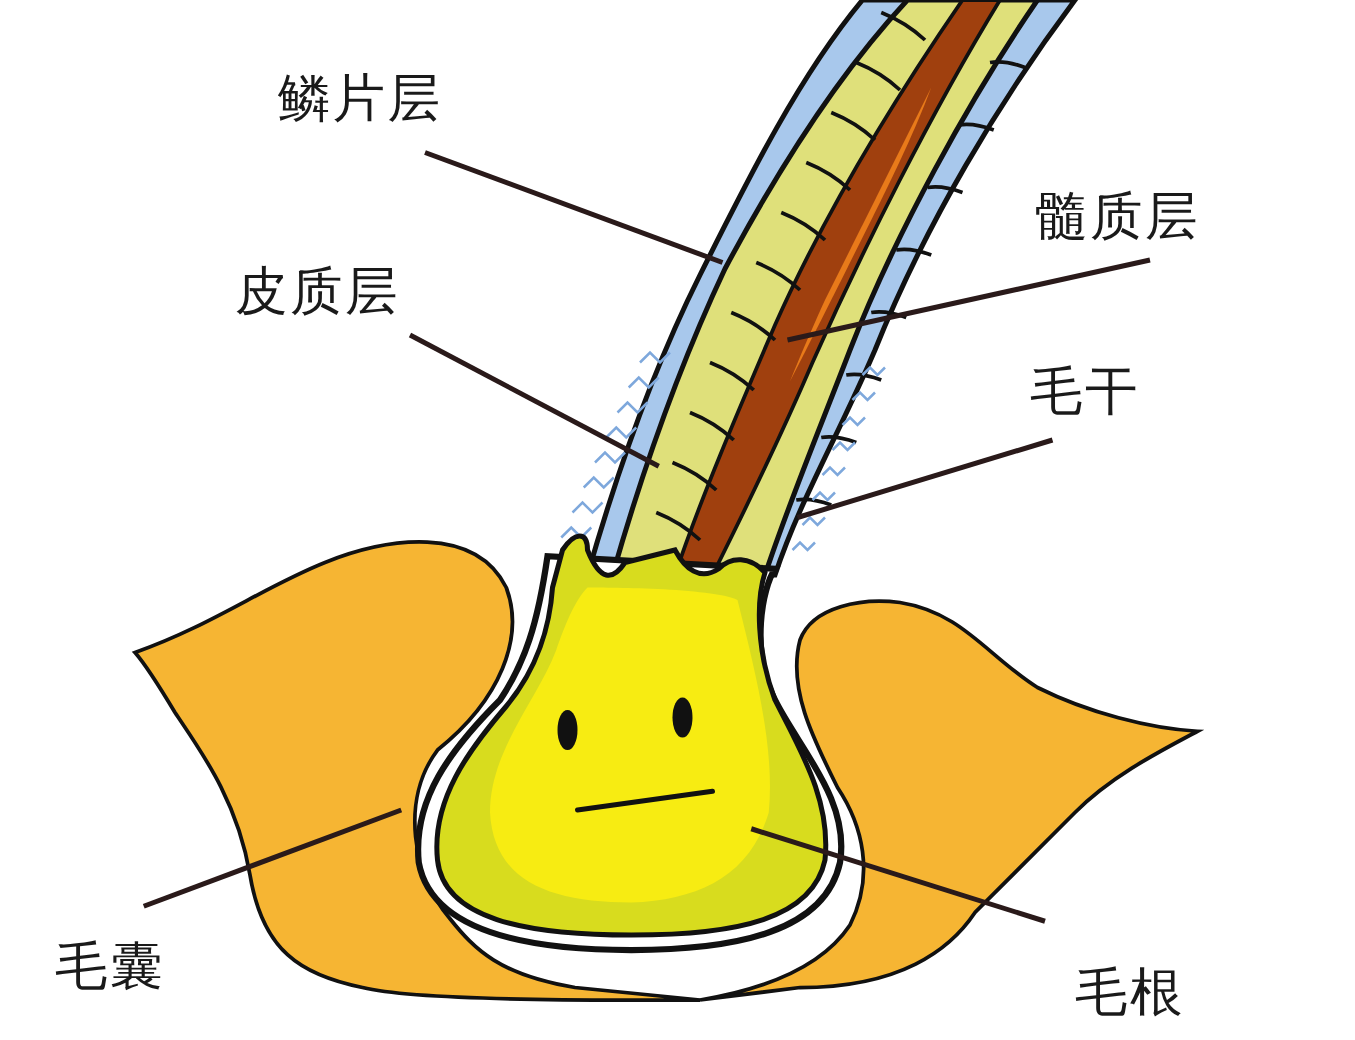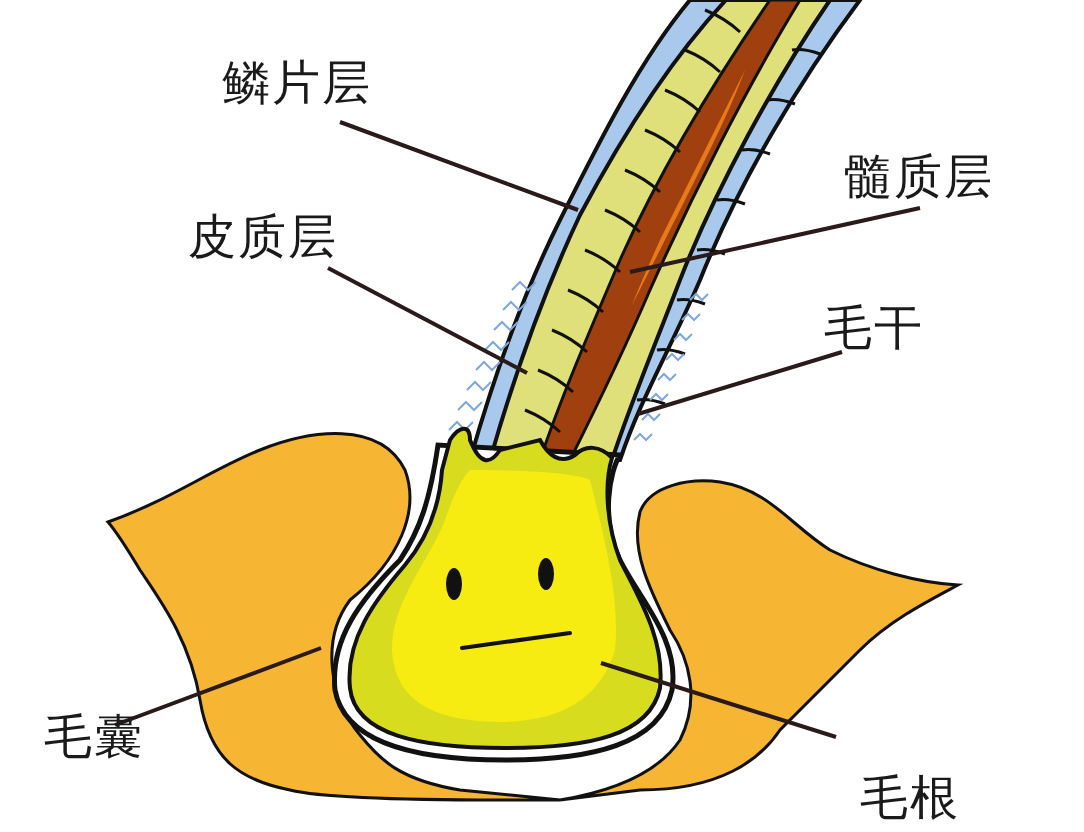--- a/index.html
+++ b/index.html
@@ -1,19 +1,19 @@
 <!DOCTYPE html>
 <html><head>
 <meta charset="utf-8">
 <style>
   html, body { margin:0; padding:0; background:#ffffff; }
   body { width:1084px; height:832px; overflow:hidden; position:relative;
          font-family: "DejaVu Serif", "Liberation Serif", serif; }
   #stage { position:absolute; left:0; top:0; width:1084px; height:832px; }
-  .label { position:absolute; font-size:48px; color:#1a1a1a; letter-spacing:2px;
+  .label { position:absolute; font-size:42px; color:#1a1a1a; letter-spacing:2px;
            font-family: "DejaVu Serif", "Liberation Serif", serif; white-space:nowrap; line-height:1; }
 </style>
 </head>
 <body>
 
 <svg id="stage" viewBox="0 0 1084 832" xmlns="http://www.w3.org/2000/svg">
 
   <path id="skinLeft" d="M108 522 C170 500 210 470 260 450 C310 430 380 420 405 470 C420 510 400 560 350 600 C320 640 330 700 360 735 C380 760 400 780 460 790 L560 800 L500 800 C450 800 330 800 290 790 C240 780 210 760 200 700 C190 640 160 600 140 570 C125 545 115 530 108 522 Z" fill="#f6b533" stroke="#111111" stroke-width="3"></path>
   <path id="skinRight" d="M640 512 C650 485 690 478 720 482 C770 490 790 525 830 550 C870 570 920 583 958 585 C930 600 890 620 860 650 C820 690 800 710 780 730 C760 760 720 790 640 790 L560 800 C620 790 660 770 680 740 C700 700 690 660 670 630 C650 590 630 550 640 512 Z" fill="#f6b533" stroke="#111111" stroke-width="3"></path>
 
@@ -72,17 +72,17 @@
 
   <line x1="340" y1="122" x2="578" y2="210" stroke="#2a1a1a" stroke-width="4"></line>
   <line x1="920" y1="208" x2="630" y2="272" stroke="#2a1a1a" stroke-width="4"></line>
   <line x1="328" y1="268" x2="527" y2="373" stroke="#2a1a1a" stroke-width="4"></line>
   <line x1="842" y1="352" x2="638" y2="414" stroke="#2a1a1a" stroke-width="4"></line>
   <line x1="115" y1="725" x2="321" y2="648" stroke="#2a1a1a" stroke-width="4"></line>
   <line x1="601" y1="663" x2="836" y2="737" stroke="#2a1a1a" stroke-width="4"></line>
 </svg>
 
 <div class="label" style="left:222px; top:58px;">鳞片层</div>
-<div class="label" style="left:828px; top:152px;margin-left:16px;">髓质层</div>
+<div class="label" style="left:828px; top:152px;">髓质层</div>
 <div class="label" style="left:188px; top:212px;">皮质层</div>
-<div class="label" style="left:824px; top:303px;">毛干</div>
-<div class="label" style="left:44px; top:712px;">毛囊</div>
+<div class="label" style="left:824px; top:292px;">毛干</div>
+<div class="label" style="left:44px; top:752px;">毛囊</div>
 <div class="label" style="left:860px; top:773px;">毛根</div>
 
 </body></html>

